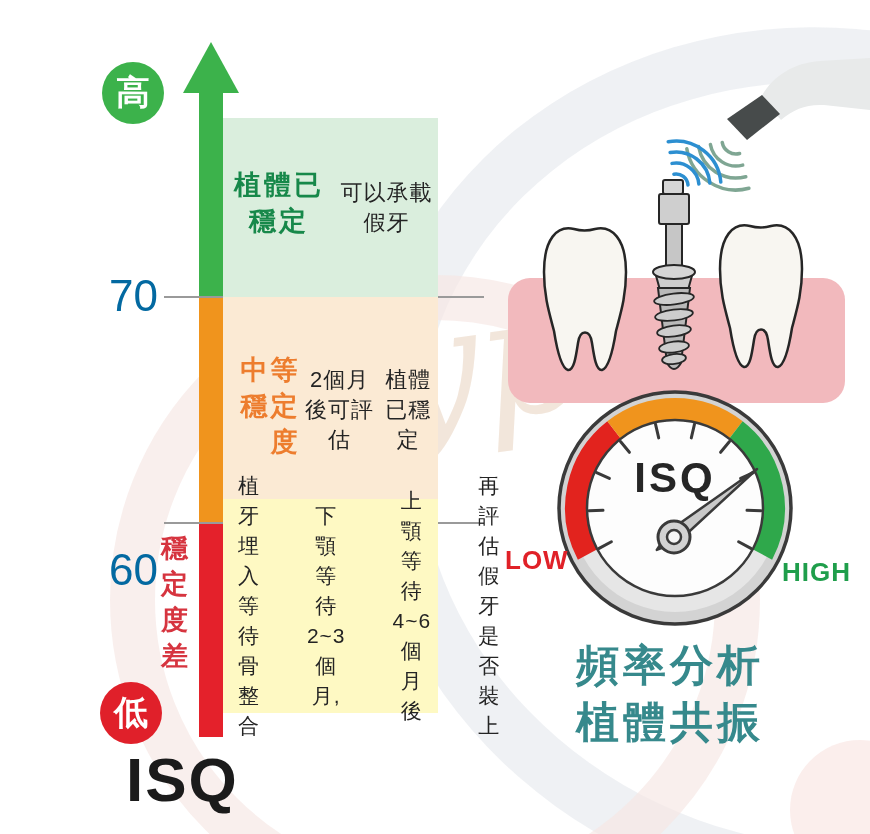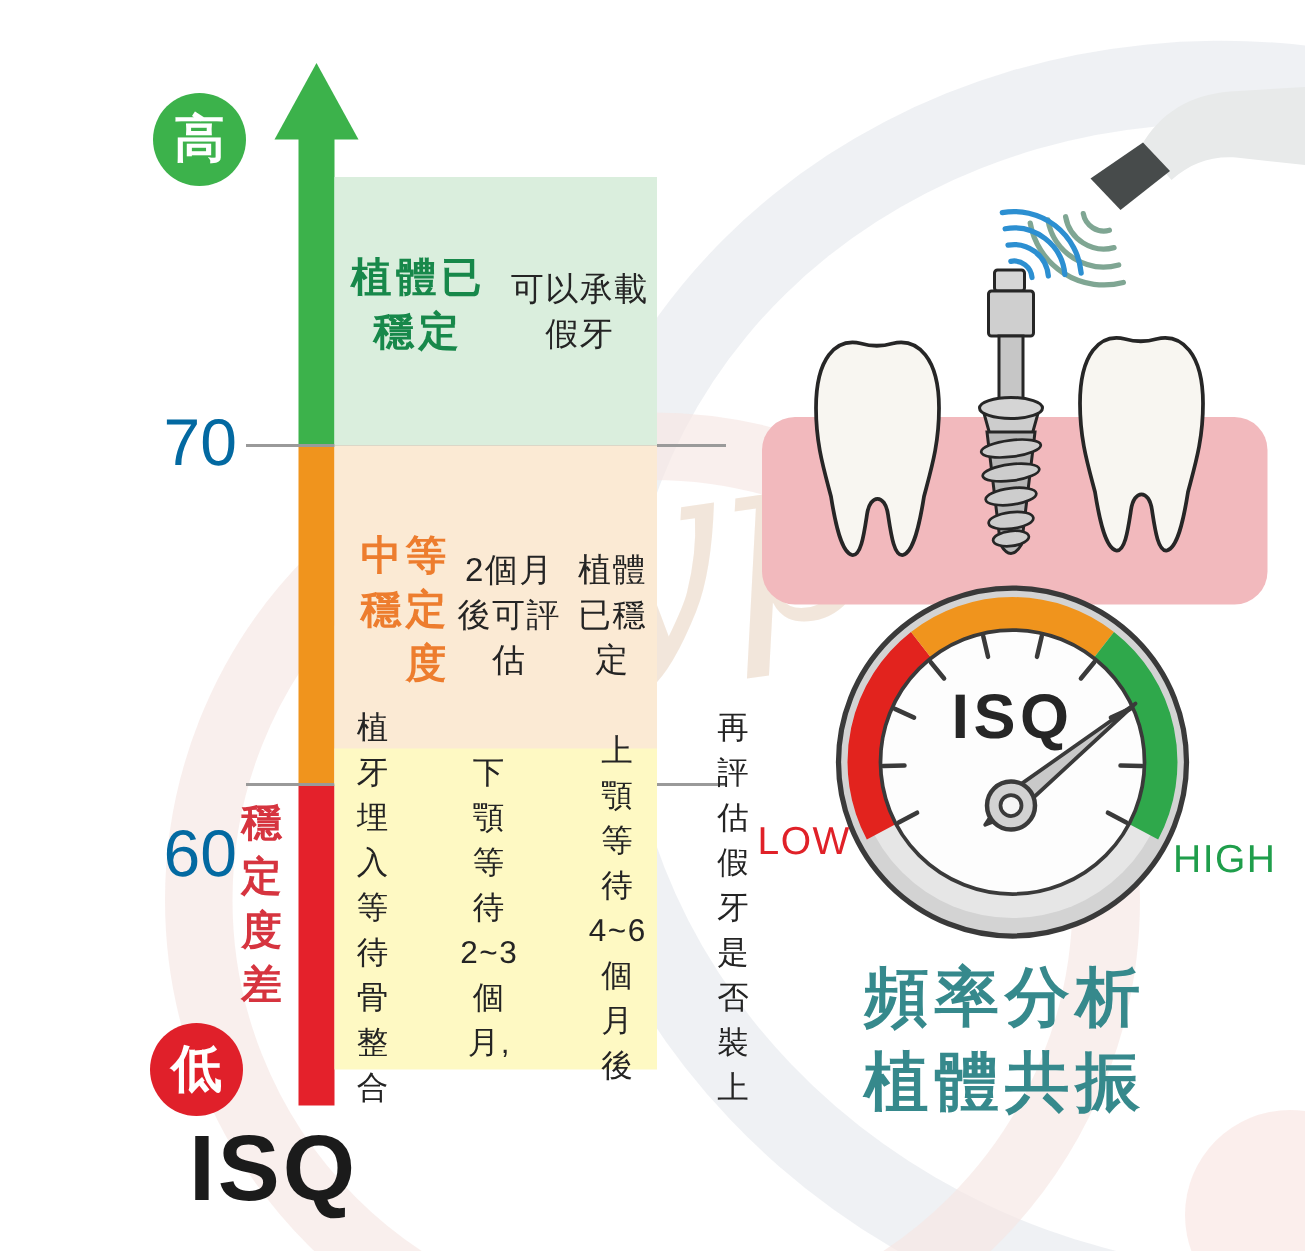--- a/index.html
+++ b/index.html
@@ -46,21 +46,21 @@
   .zone-poor{top:499px;height:214px;background:#fef9c3;gap:47px;}
   .zone-title{font-size:27px;font-weight:bold;letter-spacing:3px;margin-bottom:9px;}
   .zone-stable .zone-title{color:#17884A;}
   .zone-medium .zone-title{color:#ED7D2E;text-align:right;}
   .zone-poor   .zone-title{color:#D6343F;}
   .zone-line{font-size:22px;line-height:30px;color:#242424;letter-spacing:1px;}
   .zone-poor .zone-line{font-size:21px;}
   
   .illu-svg{position:absolute;left:480px;top:40px;z-index:1;}
   .gauge-svg{position:absolute;left:550px;top:385px;z-index:1;}
-  .gauge-side{position:absolute;z-index:2;font-size:26px;font-weight:normal;letter-spacing:1px;}
+  .gauge-side{position:absolute;z-index:2;font-size:26px;font-weight:bold;letter-spacing:1px;}
   .gauge-low{left:505px;top:545px;color:#E02128;}
   .gauge-high{left:782px;top:557px;color:#1F9E4B;}
   .caption{position:absolute;left:540px;top:637px;width:260px;z-index:2;text-align:center;
            color:#36898C;font-size:43px;font-weight:bold;line-height:57px;letter-spacing:4px;}
 </style>
 </head>
 <body>
 
 <div class="canvas">
 

